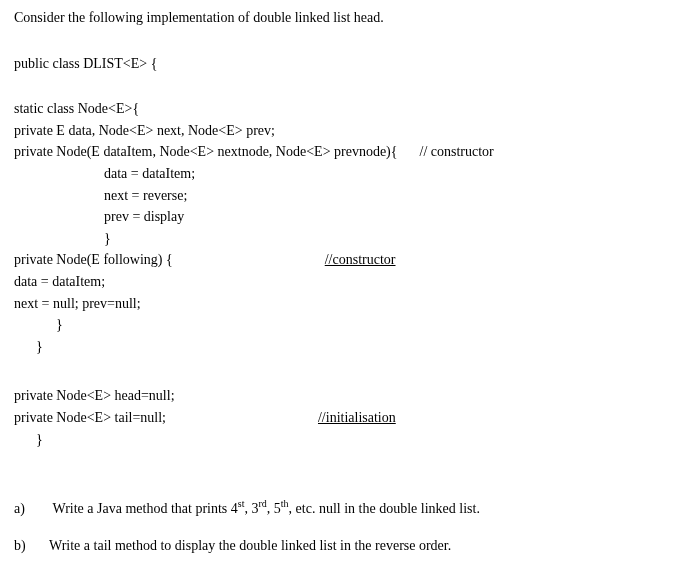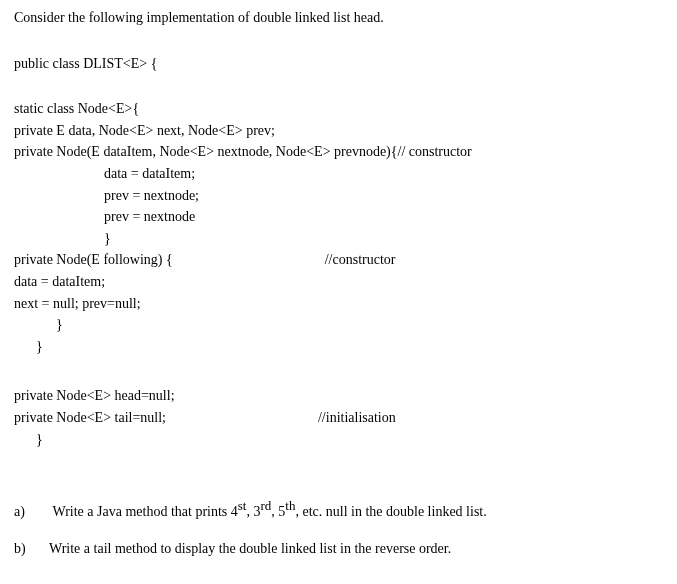--- a/index.html
+++ b/index.html
@@ -32,29 +32,31 @@
       margin-top: 18px;
     }
     .q-label {
       display: inline-block;
       width: 28px;
     }
     .q-text {
       display: inline;
     }
     sup {
-      font-size: 13px;
+      font-size: 10px;
       vertical-align: super;
     }
     .after-part2 {
       display: inline-block;
       margin-left: 152px;
+      text-decoration: underline;
     }
     .after-part3 {
       display: inline-block;
+      margin-left: 22px;
     }
     .close-indent {
       padding-left: 22px;
     }
     .close-indent2 {
       padding-left: 42px;
     }
   </style>
 </head>
 <body>
@@ -66,22 +68,22 @@
 <div class="line">public class DLIST&lt;E&gt; {</div>
 
 <div class="spacer-md"></div>
 
 <div class="line">static class Node&lt;E&gt;{</div>
 <div class="line">private E data, Node&lt;E&gt; next, Node&lt;E&gt; prev;</div>
 <div class="line">
   <span>private Node(E dataItem, Node&lt;E&gt; nextnode, Node&lt;E&gt; prevnode){</span><span class="after-part3">// constructor</span>
 </div>
 <div class="line indent1">data = dataItem;</div>
-<div class="line indent1">prev = nextnode;</div>
-<div class="line indent1">prev = nextnode</div>
+<div class="line indent1">next = reverse;</div>
+<div class="line indent1">prev = display</div>
 <div class="line indent1">}</div>
 
 <div class="line">
   <span>private Node(E following) {</span><span class="after-part2">//constructor</span>
 </div>
 <div class="line">data = dataItem;</div>
 <div class="line">next = null; prev=null;</div>
 <div class="line close-indent2">}</div>
 <div class="line close-indent">}</div>
 

